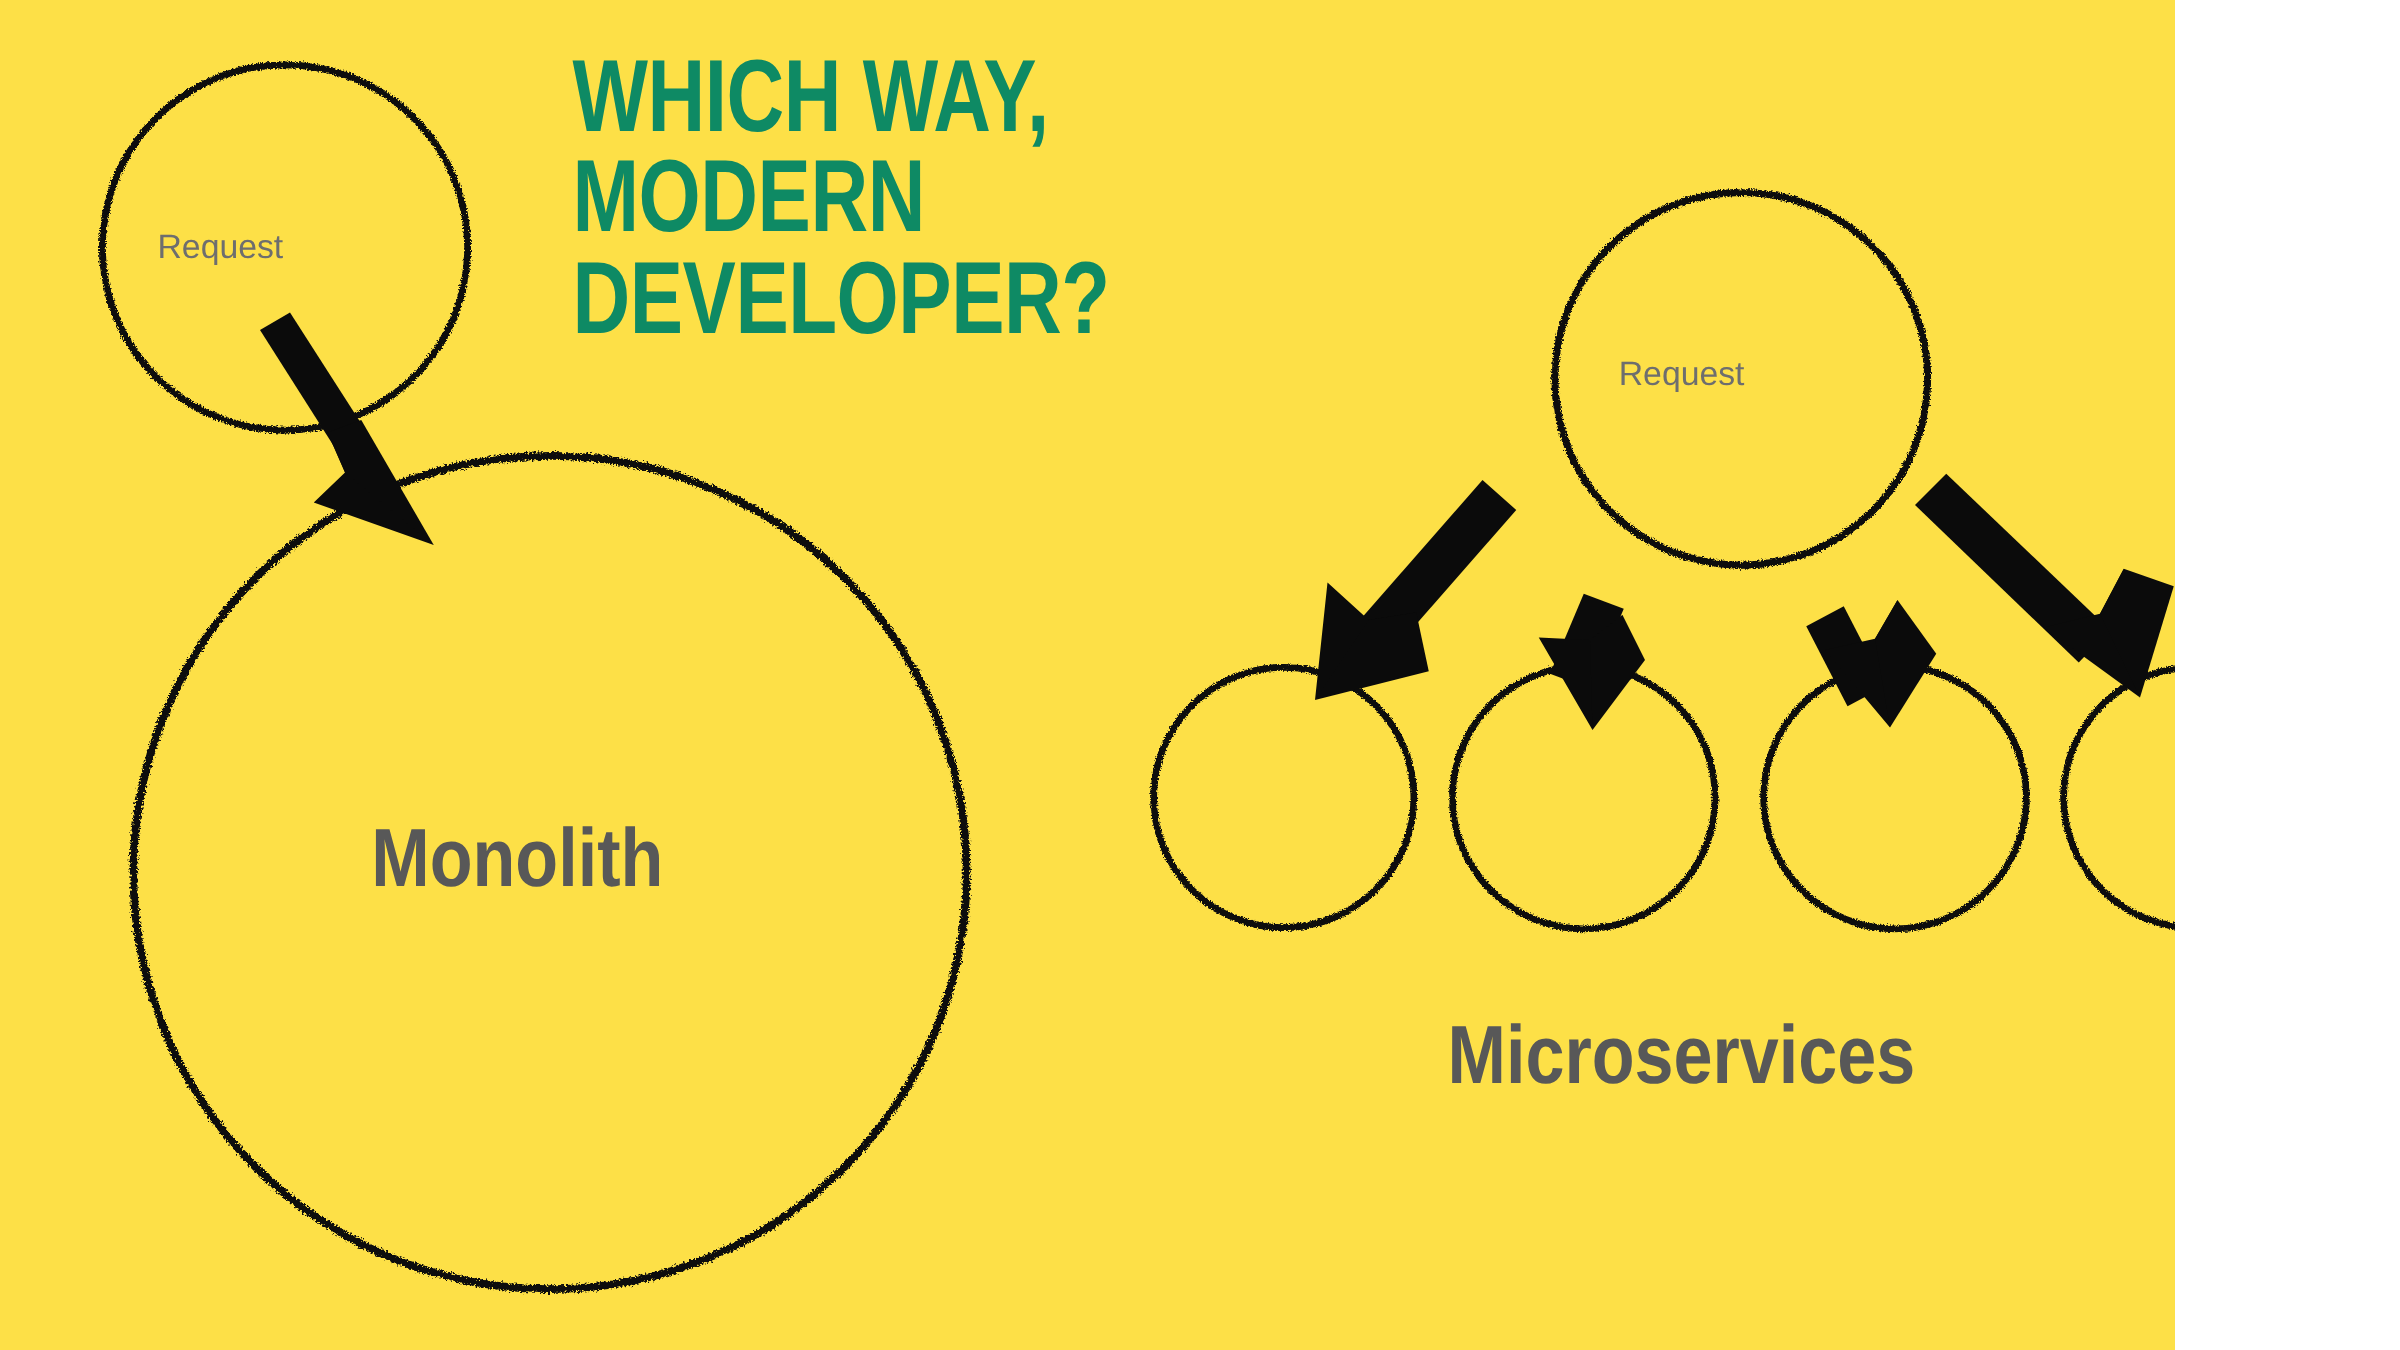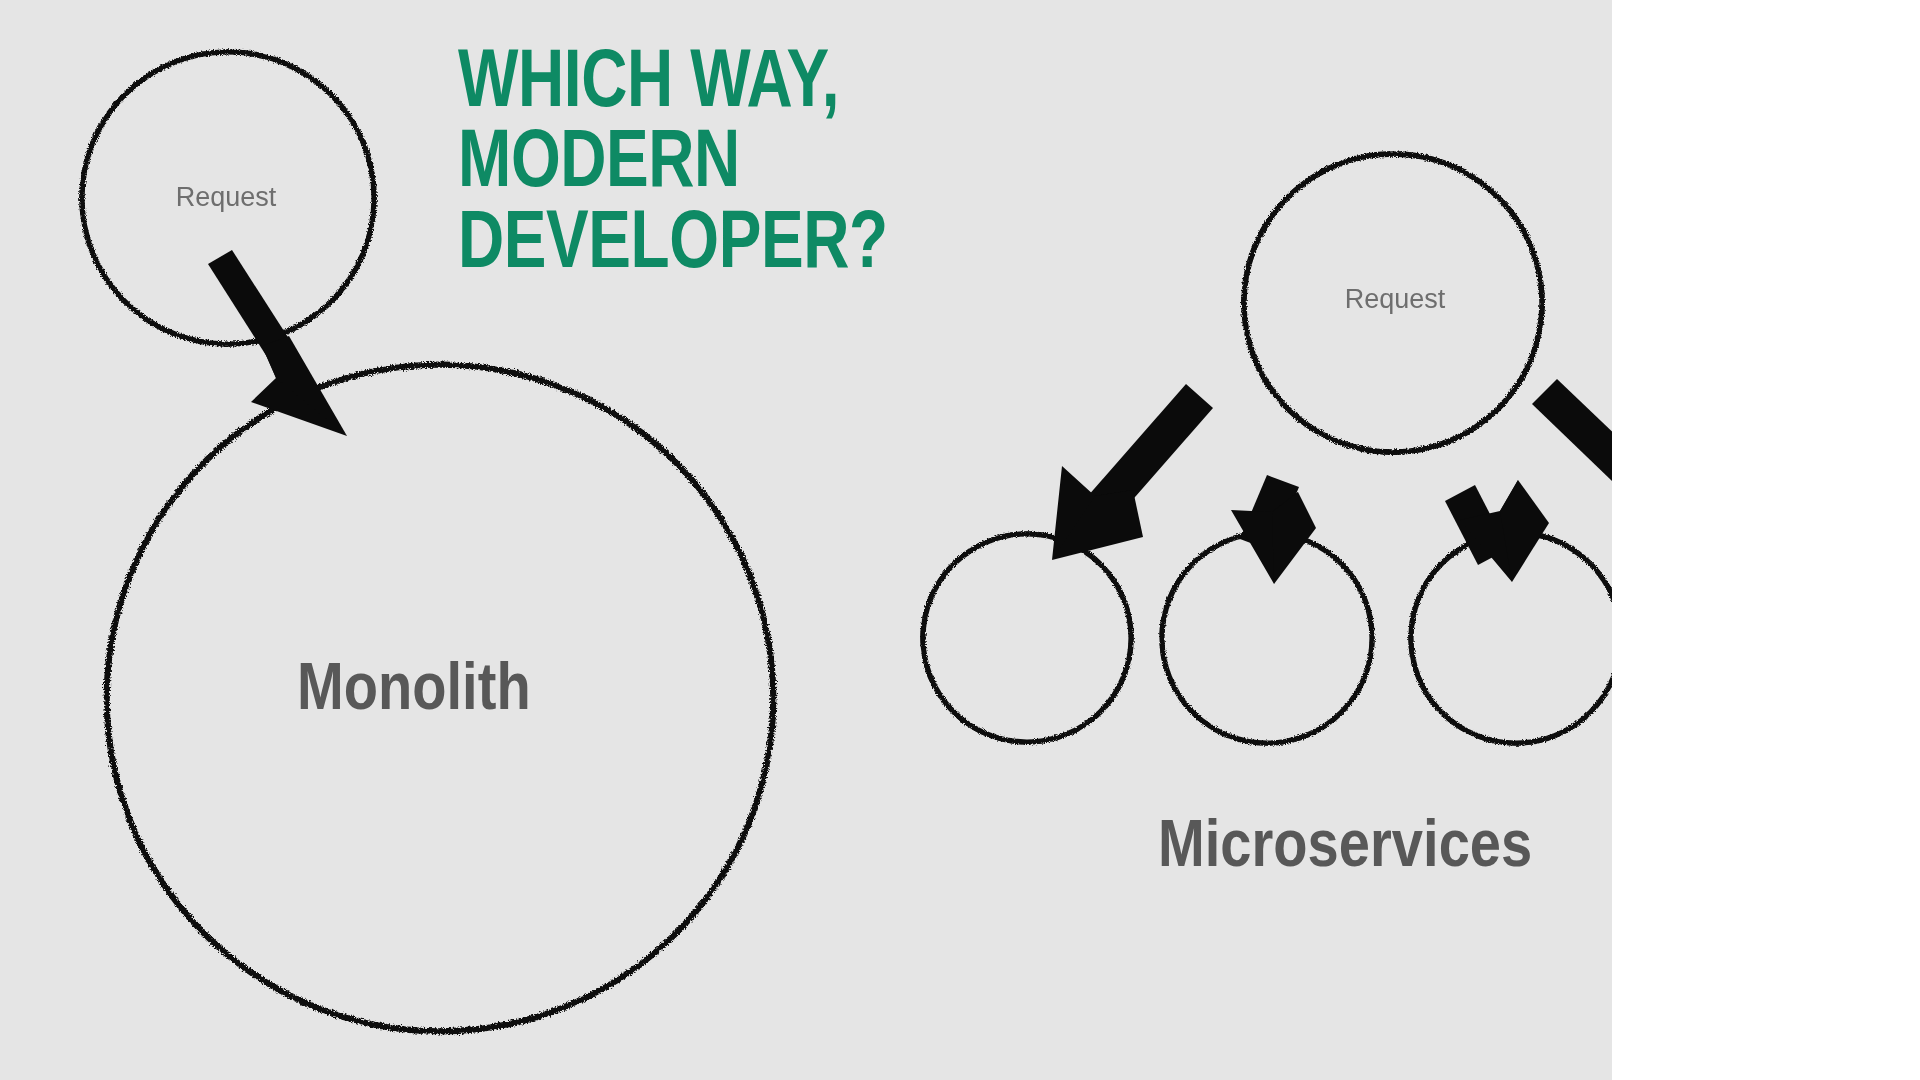--- a/index.html
+++ b/index.html
@@ -3,23 +3,23 @@
 <meta charset="utf-8">
 <title>Which Way, Modern Developer?</title>
 <style>
   html, body {
     margin: 0;
     padding: 0;
     background: #ffffff;
   }
   #stage {
     position: relative;
-    width: 1612px;
+    width: 1740px;
     height: 1080px;
-    background: #e5e5e5;
+    background: #fde047;
     overflow: hidden;
     font-family: "Liberation Sans", sans-serif;
   }
   #scene {
     position: absolute;
     inset: 0;
     width: 1920px;
     height: 1080px;
   }
   .title {
@@ -36,21 +36,21 @@
     transform: scaleX(0.78);
     transform-origin: left top;
     white-space: pre-line;
     text-transform: uppercase;
   }
   .request-label {
     position: absolute;
     color: #6e6e6e;
     font-family: "Liberation Sans", sans-serif;
     font-weight: 400;
-    text-align: center;
+    text-align: left;
     white-space: nowrap;
   }
   .request-label.left {
     left: 126px;
     top: 182px;
     width: 200px;
     font-size: 27px;
   }
   .request-label.right {
     left: 1295px;

